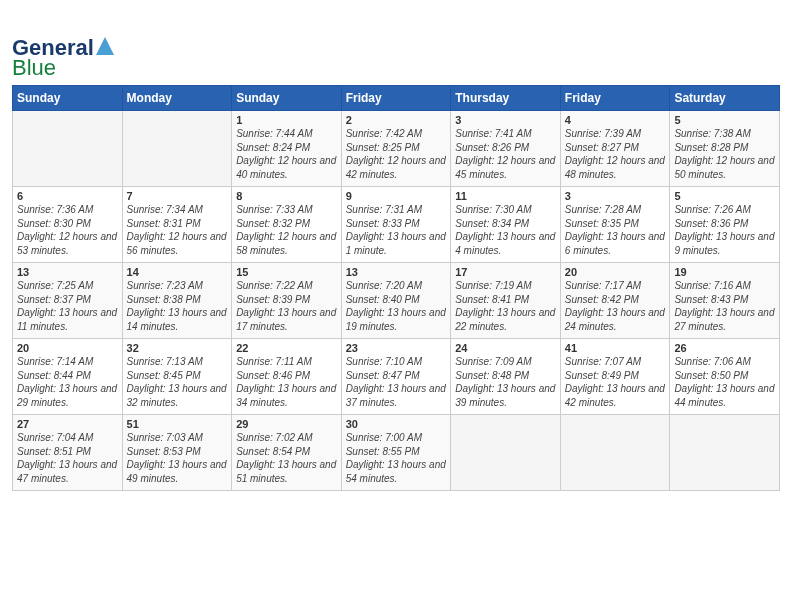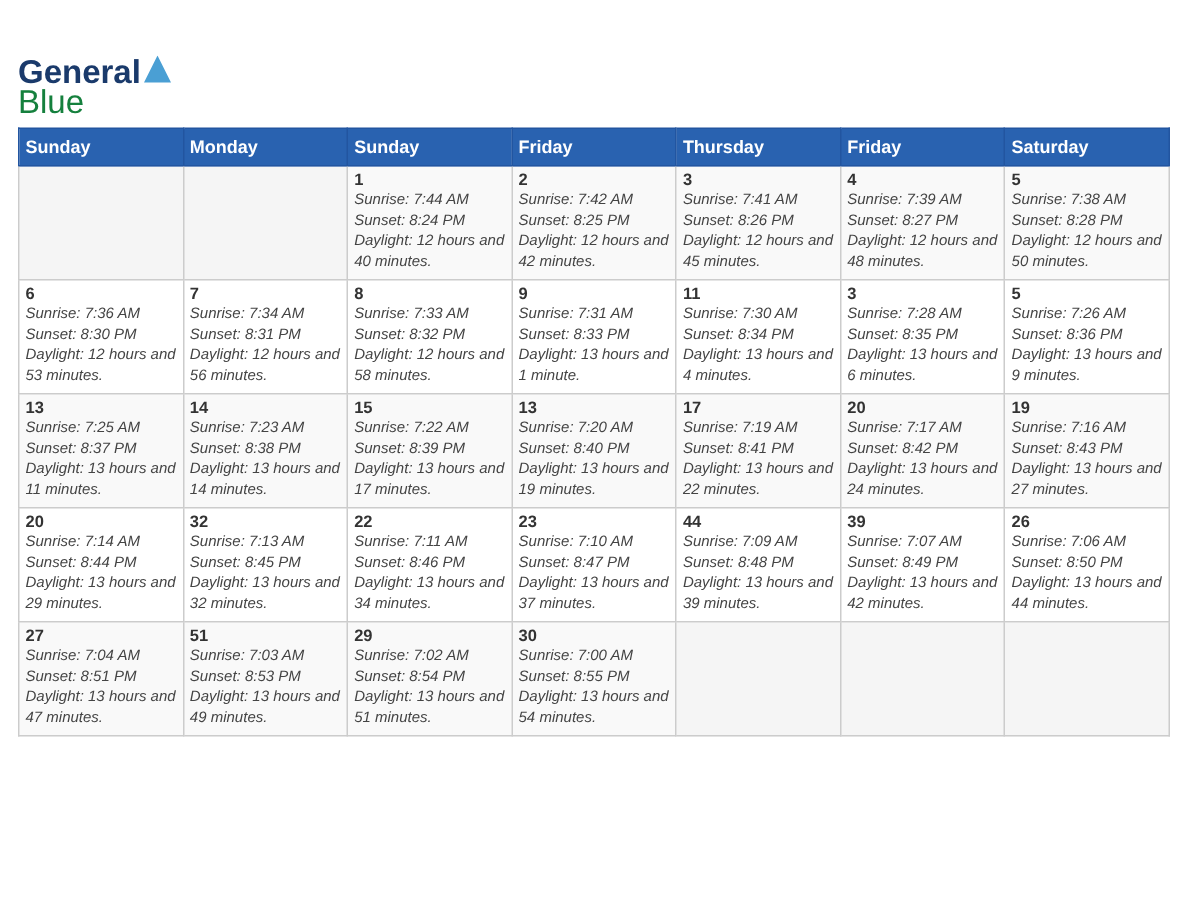--- a/index.html
+++ b/index.html
@@ -138,22 +138,22 @@
           <td><span class="day-number">13</span><span class="cell-text">Sunrise: 7:20 AM<br>Sunset: 8:40 PM<br>Daylight: 13 hours and 19 minutes.</span></td>
           <td><span class="day-number">17</span><span class="cell-text">Sunrise: 7:19 AM<br>Sunset: 8:41 PM<br>Daylight: 13 hours and 22 minutes.</span></td>
           <td><span class="day-number">20</span><span class="cell-text">Sunrise: 7:17 AM<br>Sunset: 8:42 PM<br>Daylight: 13 hours and 24 minutes.</span></td>
           <td><span class="day-number">19</span><span class="cell-text">Sunrise: 7:16 AM<br>Sunset: 8:43 PM<br>Daylight: 13 hours and 27 minutes.</span></td>
         </tr>
         <tr>
           <td><span class="day-number">20</span><span class="cell-text">Sunrise: 7:14 AM<br>Sunset: 8:44 PM<br>Daylight: 13 hours and 29 minutes.</span></td>
           <td><span class="day-number">32</span><span class="cell-text">Sunrise: 7:13 AM<br>Sunset: 8:45 PM<br>Daylight: 13 hours and 32 minutes.</span></td>
           <td><span class="day-number">22</span><span class="cell-text">Sunrise: 7:11 AM<br>Sunset: 8:46 PM<br>Daylight: 13 hours and 34 minutes.</span></td>
           <td><span class="day-number">23</span><span class="cell-text">Sunrise: 7:10 AM<br>Sunset: 8:47 PM<br>Daylight: 13 hours and 37 minutes.</span></td>
-          <td><span class="day-number">44</span><span class="cell-text">Sunrise: 7:09 AM<br>Sunset: 8:48 PM<br>Daylight: 13 hours and 39 minutes.</span></td>
-          <td><span class="day-number">39</span><span class="cell-text">Sunrise: 7:07 AM<br>Sunset: 8:49 PM<br>Daylight: 13 hours and 42 minutes.</span></td>
+          <td><span class="day-number">24</span><span class="cell-text">Sunrise: 7:09 AM<br>Sunset: 8:48 PM<br>Daylight: 13 hours and 39 minutes.</span></td>
+          <td><span class="day-number">41</span><span class="cell-text">Sunrise: 7:07 AM<br>Sunset: 8:49 PM<br>Daylight: 13 hours and 42 minutes.</span></td>
           <td><span class="day-number">26</span><span class="cell-text">Sunrise: 7:06 AM<br>Sunset: 8:50 PM<br>Daylight: 13 hours and 44 minutes.</span></td>
         </tr>
         <tr>
           <td><span class="day-number">27</span><span class="cell-text">Sunrise: 7:04 AM<br>Sunset: 8:51 PM<br>Daylight: 13 hours and 47 minutes.</span></td>
           <td><span class="day-number">51</span><span class="cell-text">Sunrise: 7:03 AM<br>Sunset: 8:53 PM<br>Daylight: 13 hours and 49 minutes.</span></td>
           <td><span class="day-number">29</span><span class="cell-text">Sunrise: 7:02 AM<br>Sunset: 8:54 PM<br>Daylight: 13 hours and 51 minutes.</span></td>
           <td><span class="day-number">30</span><span class="cell-text">Sunrise: 7:00 AM<br>Sunset: 8:55 PM<br>Daylight: 13 hours and 54 minutes.</span></td>
           <td class="empty-cell"></td>
           <td class="empty-cell"></td>
           <td class="empty-cell"></td>

